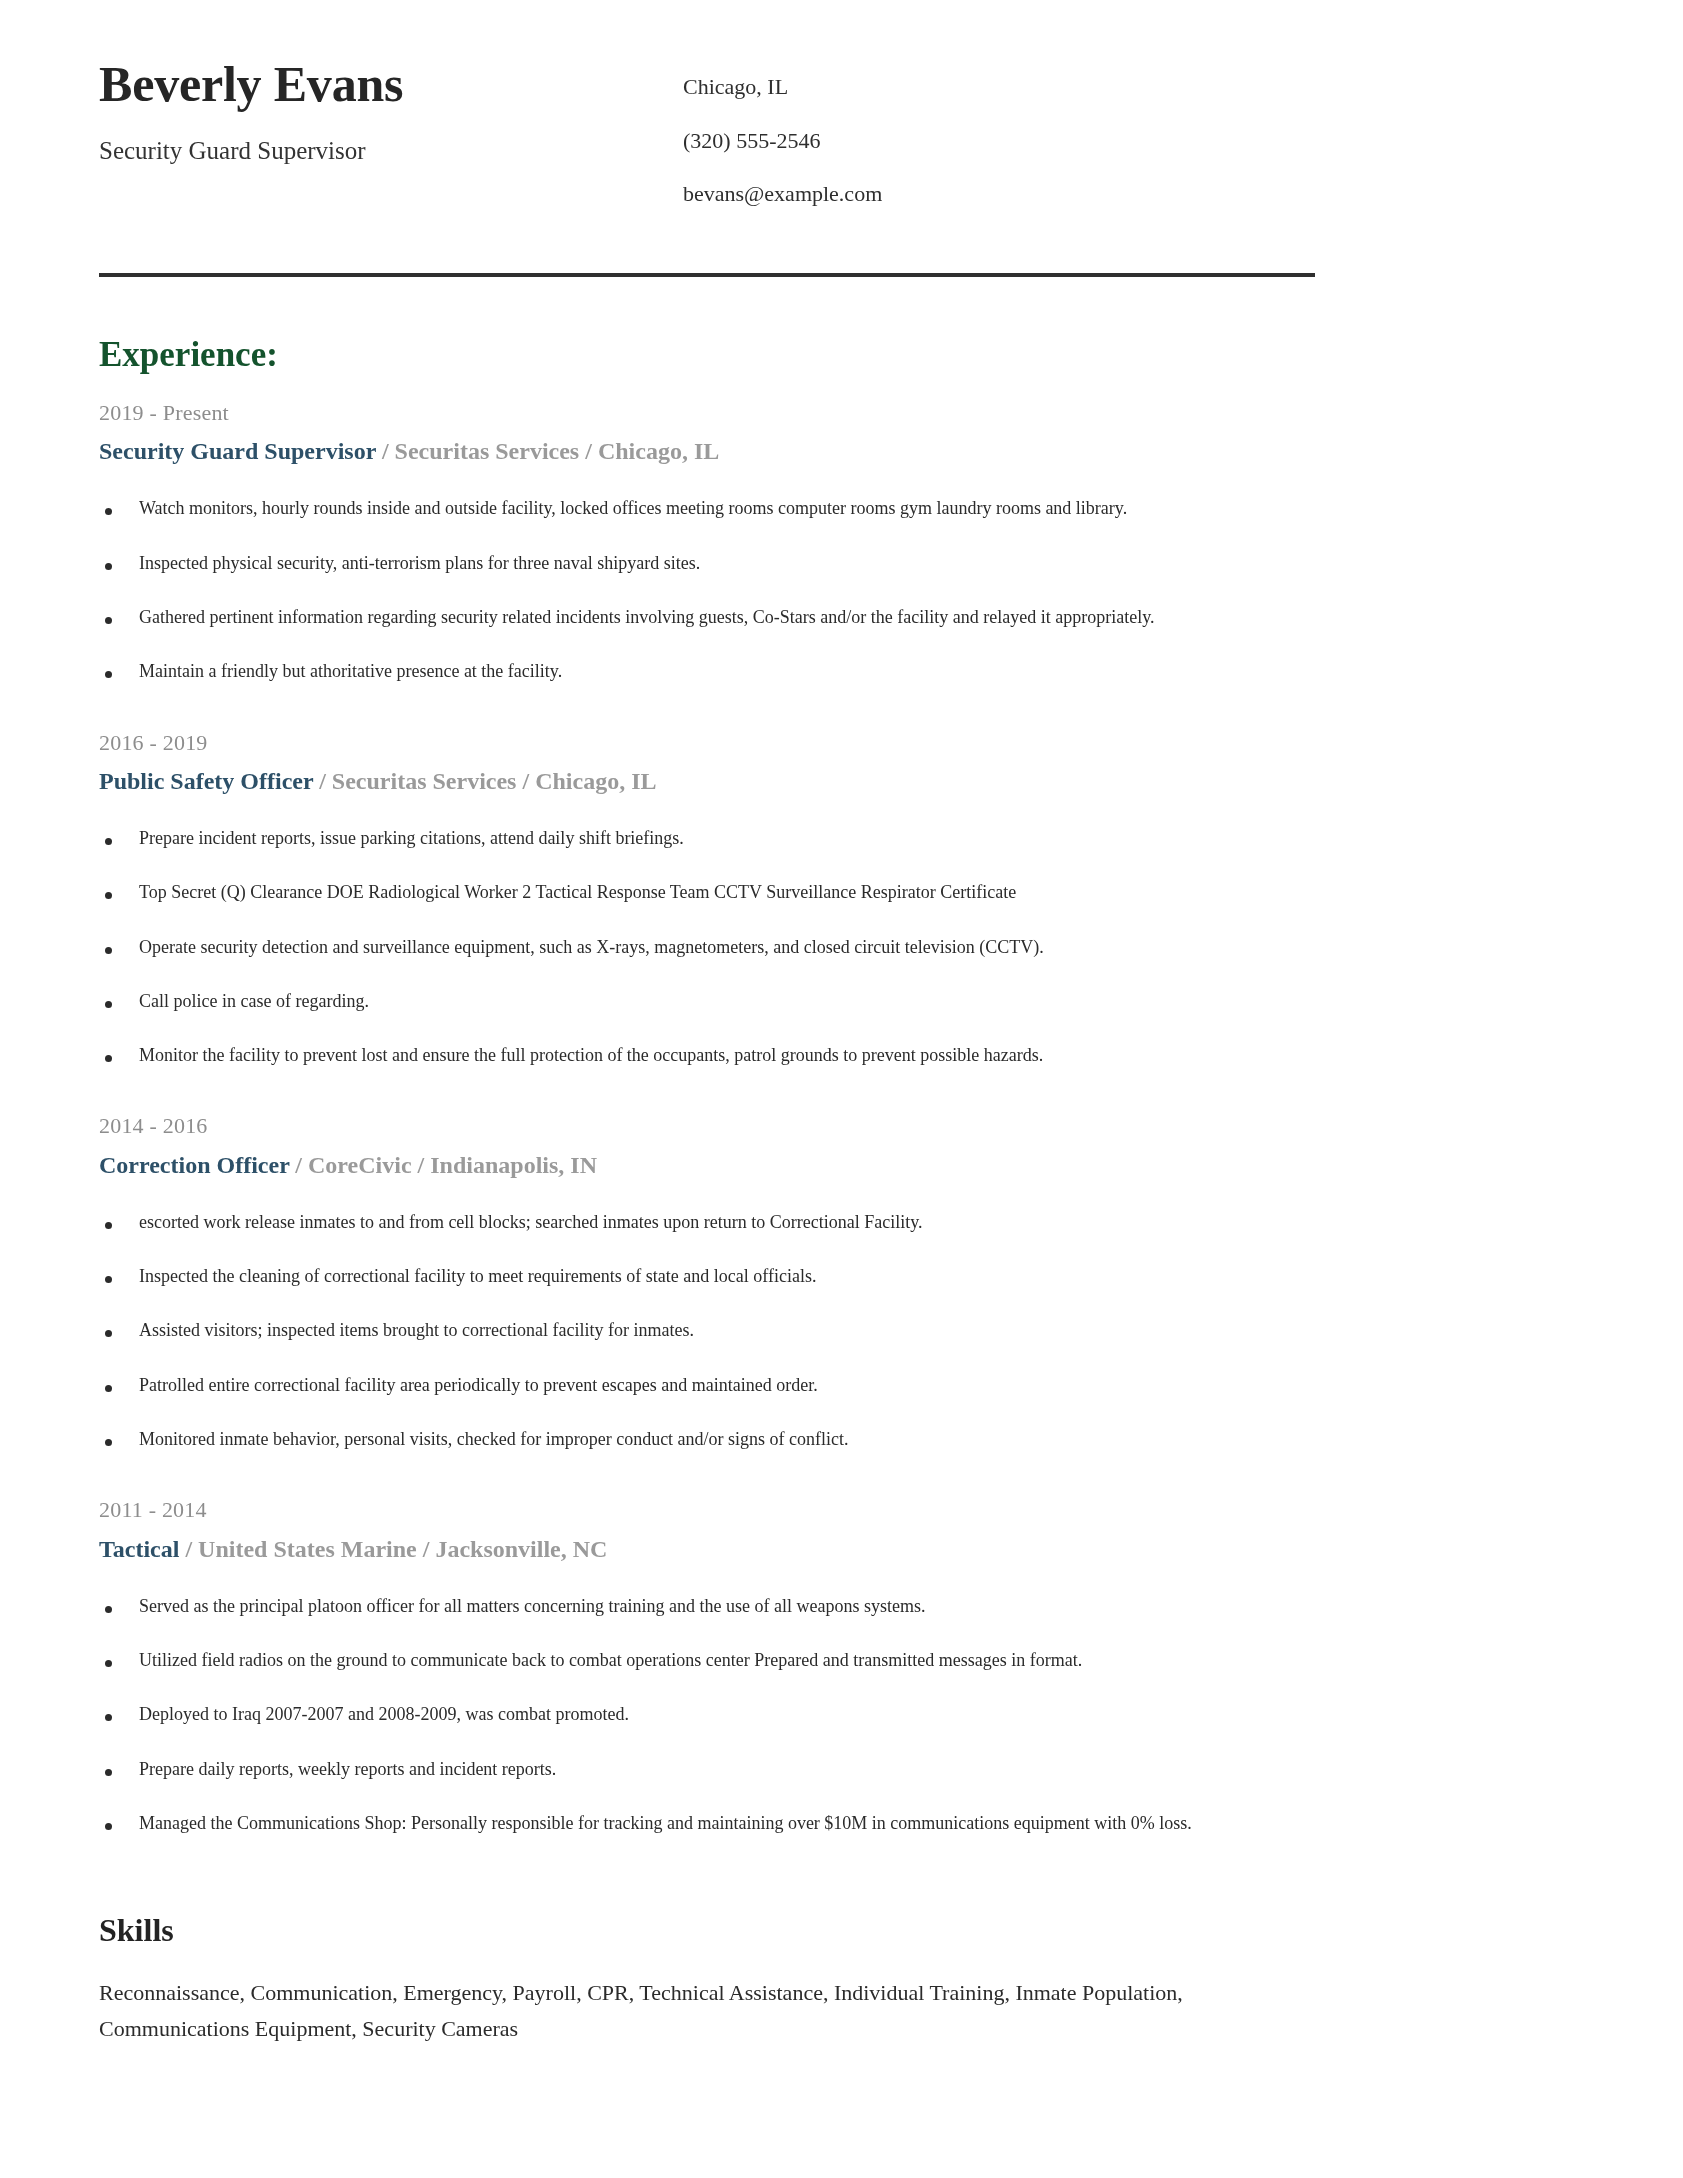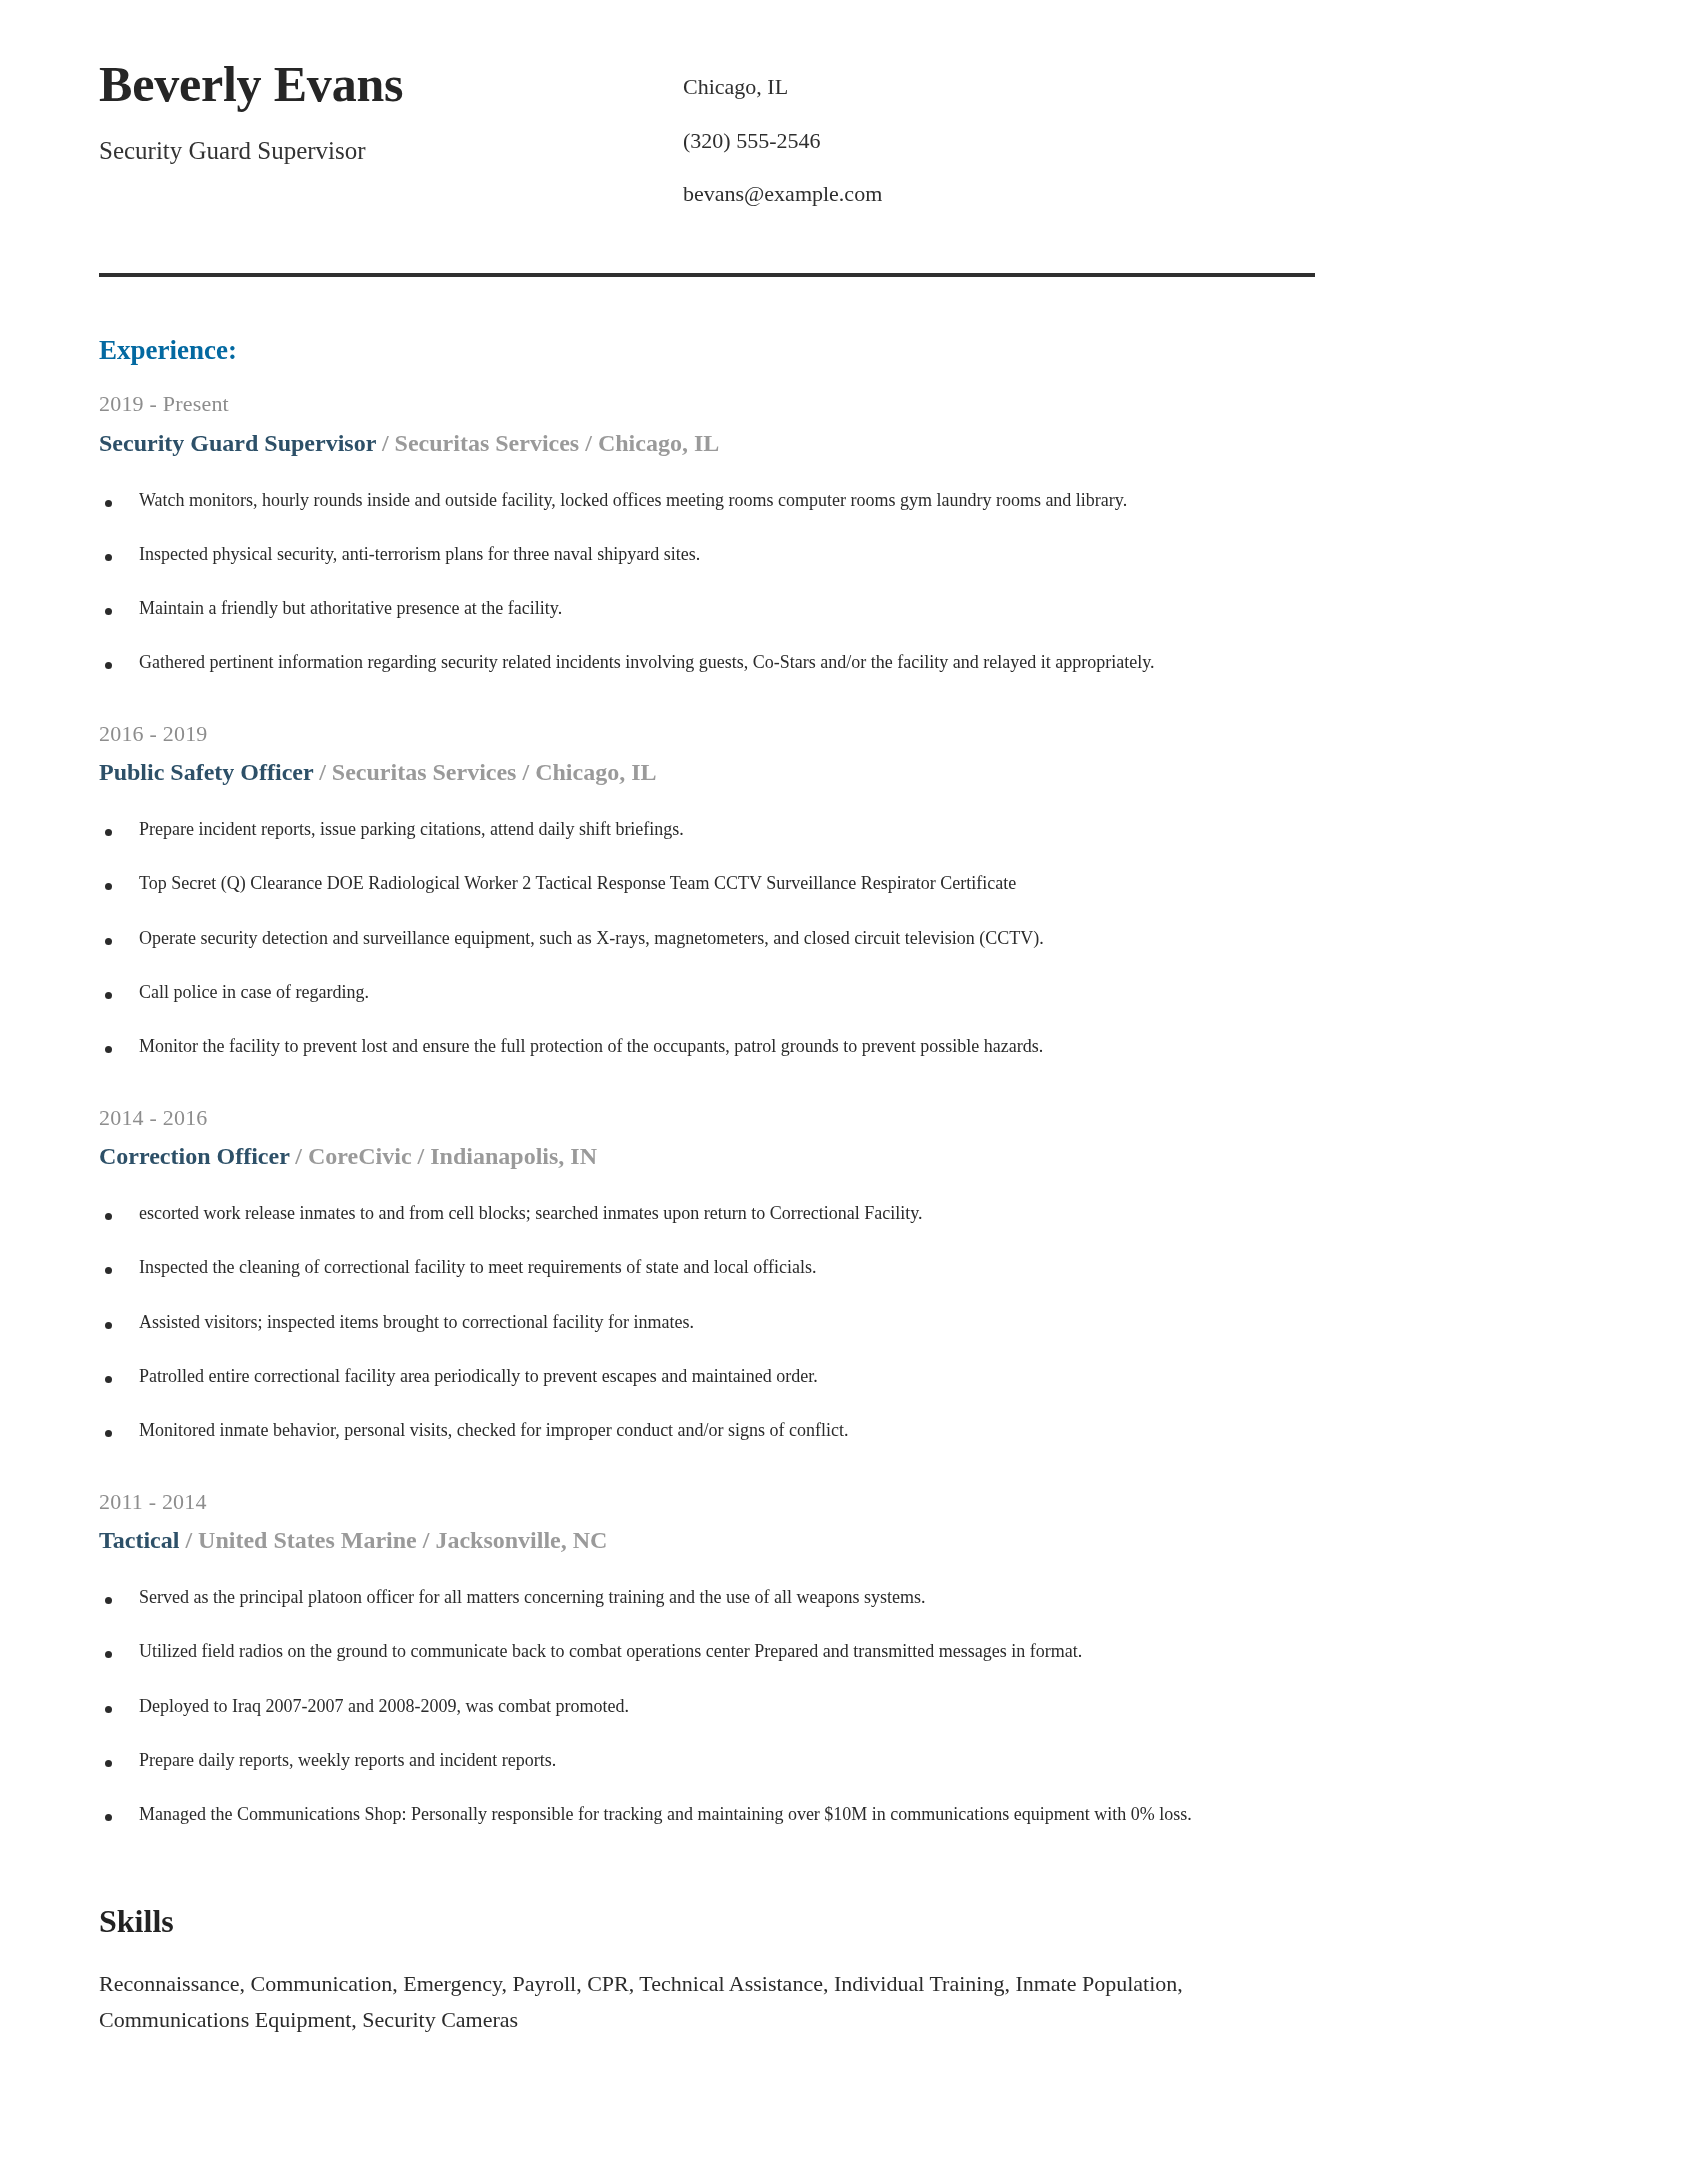--- a/index.html
+++ b/index.html
@@ -62,23 +62,23 @@
   .divider {
     margin-top: 65px;
     border: 0;
     border-top: 4px solid #2f2f2f;
     width: 100%;
   }
 
   
   .section { margin-top: 59px; }
   .section-title {
-    font-size: 27px;
-    font-weight: bold;
-    color: #0369a1;
+    font-size: 35px;
+    font-weight: bold;
+    color: #14532d;
     line-height: 1.1;
     margin: 0 0 26px 0;
   }
 
   .job { margin-bottom: 46px; }
   .job:last-child { margin-bottom: 0; }
   .job-dates {
     font-size: 22px;
     font-weight: normal;
     color: #8d8d8d;
@@ -156,22 +156,22 @@
     <h2 class="section-title">Experience:</h2>
 
     <div class="job">
       <div class="job-dates">2019 - Present</div>
       <div class="job-heading">
         <span class="job-title">Security Guard Supervisor</span><span class="job-sep"> / </span><span class="job-company">Securitas Services</span><span class="job-sep"> / </span><span class="job-location">Chicago, IL</span>
       </div>
       <ul class="bullets">
         <li>Watch monitors, hourly rounds inside and outside facility, locked offices meeting rooms computer rooms gym laundry rooms and library.</li>
         <li>Inspected physical security, anti-terrorism plans for three naval shipyard sites.</li>
+        <li>Gathered pertinent information regarding security related incidents involving guests, Co-Stars and/or the facility and relayed it appropriately.</li>
         <li>Maintain a friendly but athoritative presence at the facility.</li>
-        <li>Gathered pertinent information regarding security related incidents involving guests, Co-Stars and/or the facility and relayed it appropriately.</li>
       </ul>
     </div>
 
     <div class="job">
       <div class="job-dates">2016 - 2019</div>
       <div class="job-heading">
         <span class="job-title">Public Safety Officer</span><span class="job-sep"> / </span><span class="job-company">Securitas Services</span><span class="job-sep"> / </span><span class="job-location">Chicago, IL</span>
       </div>
       <ul class="bullets">
         <li>Prepare incident reports, issue parking citations, attend daily shift briefings.</li>

